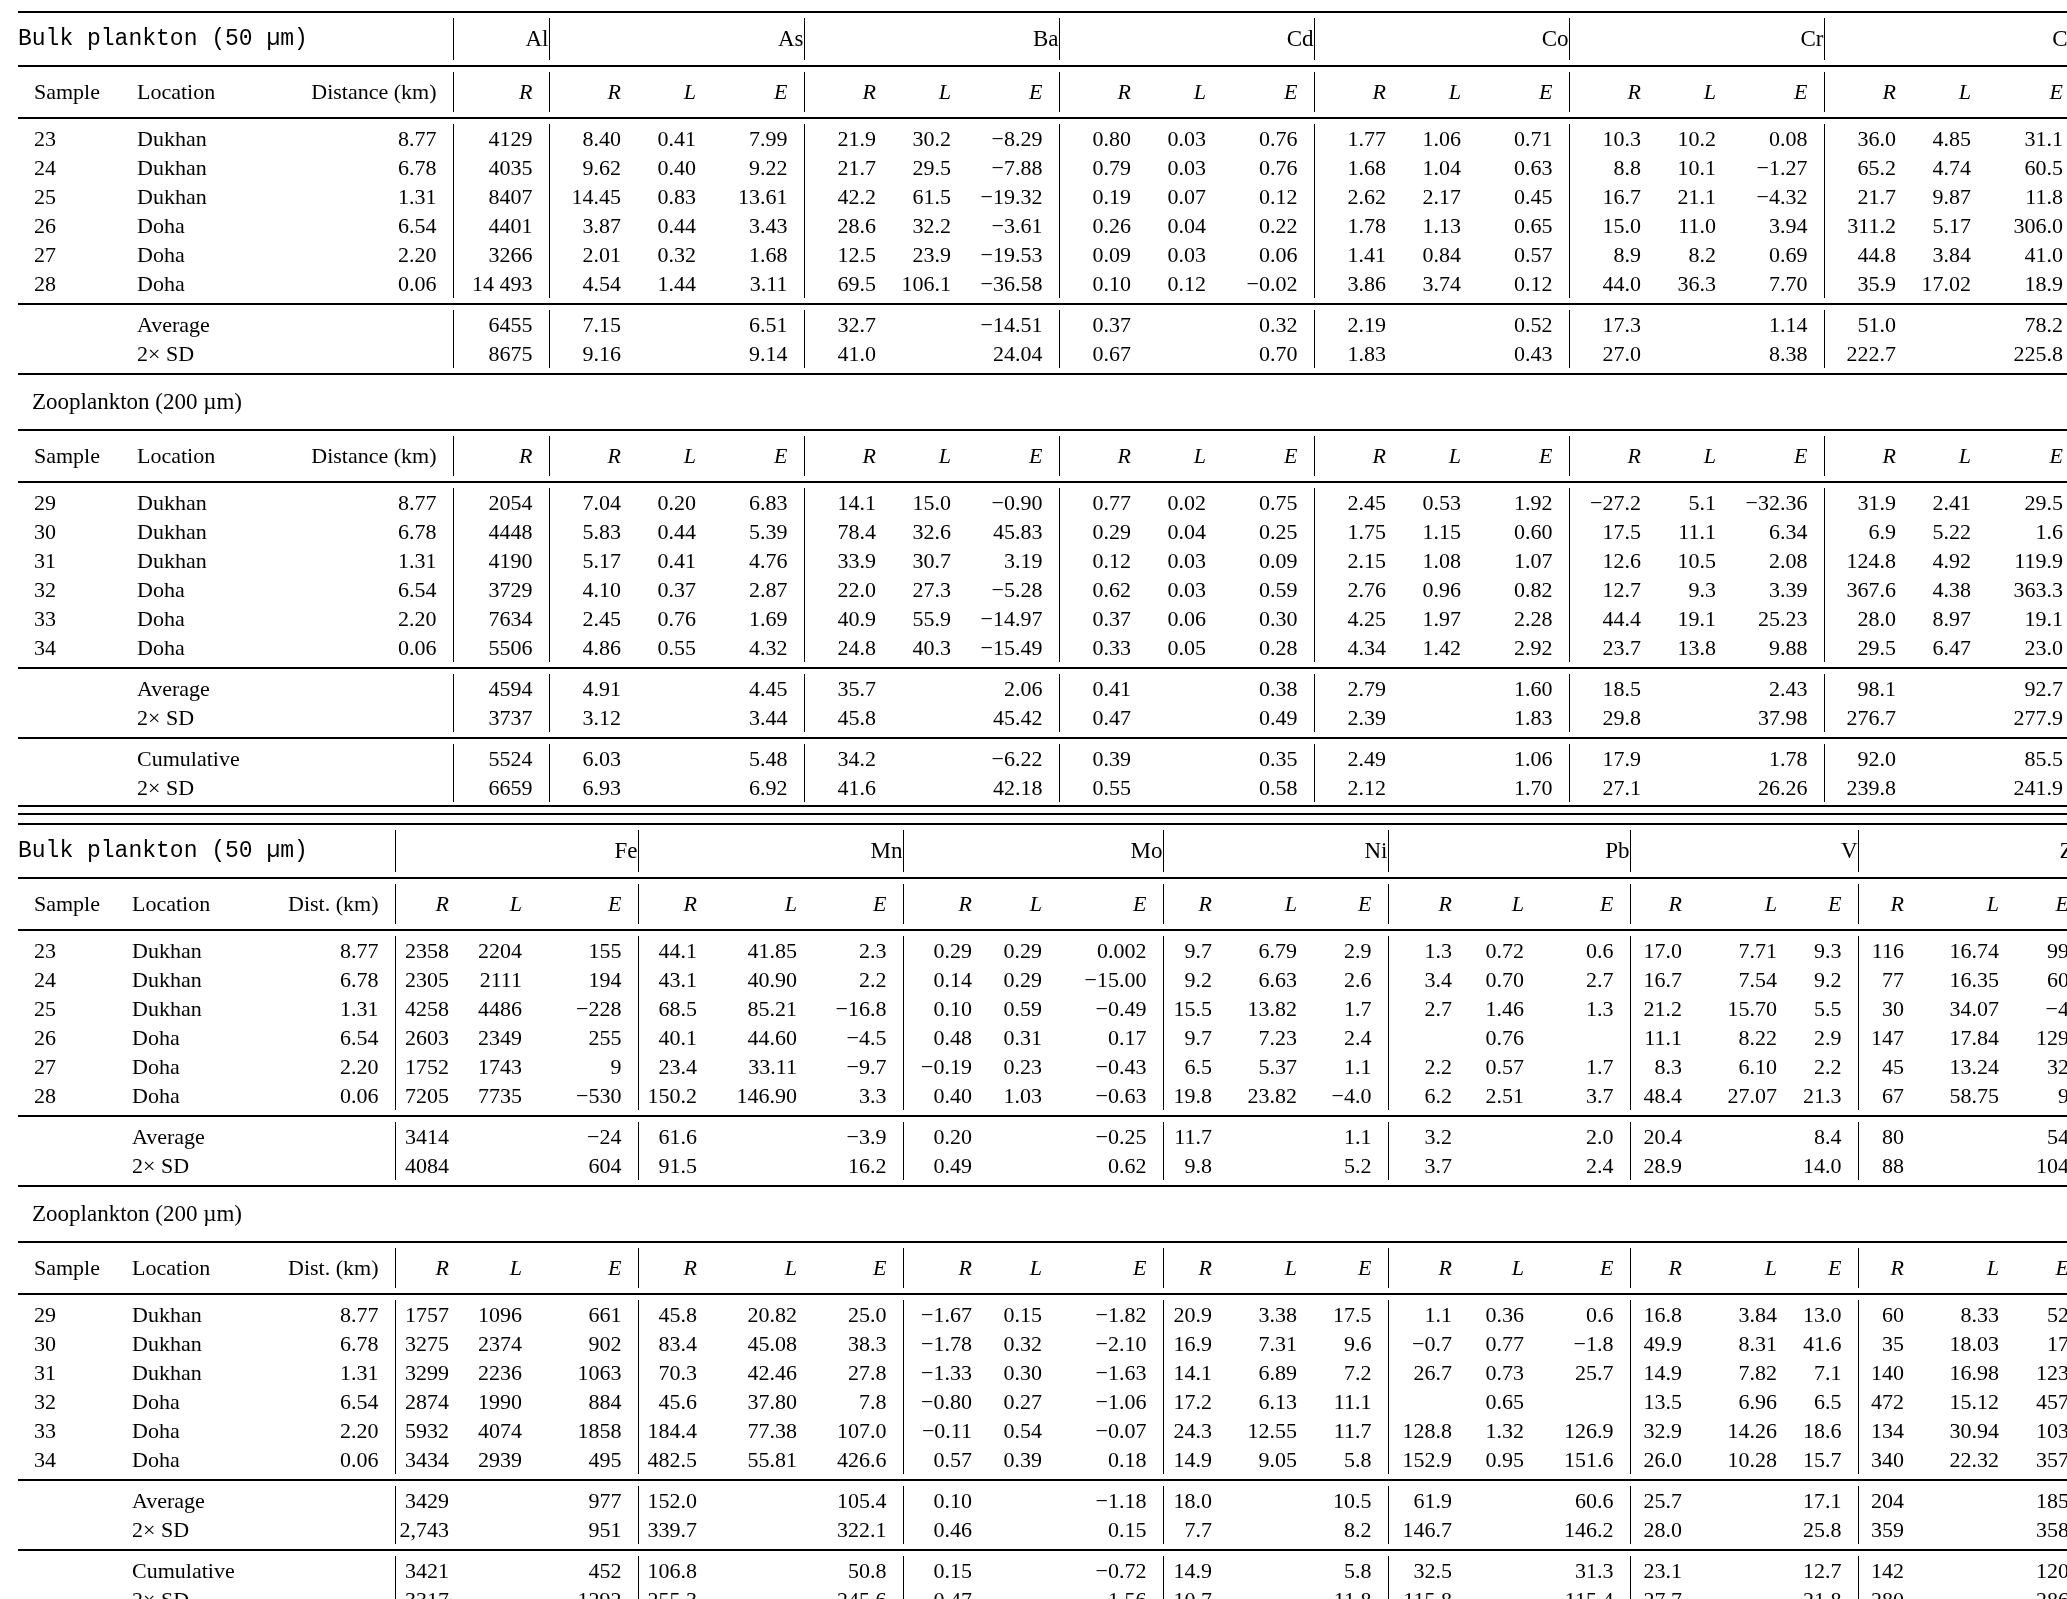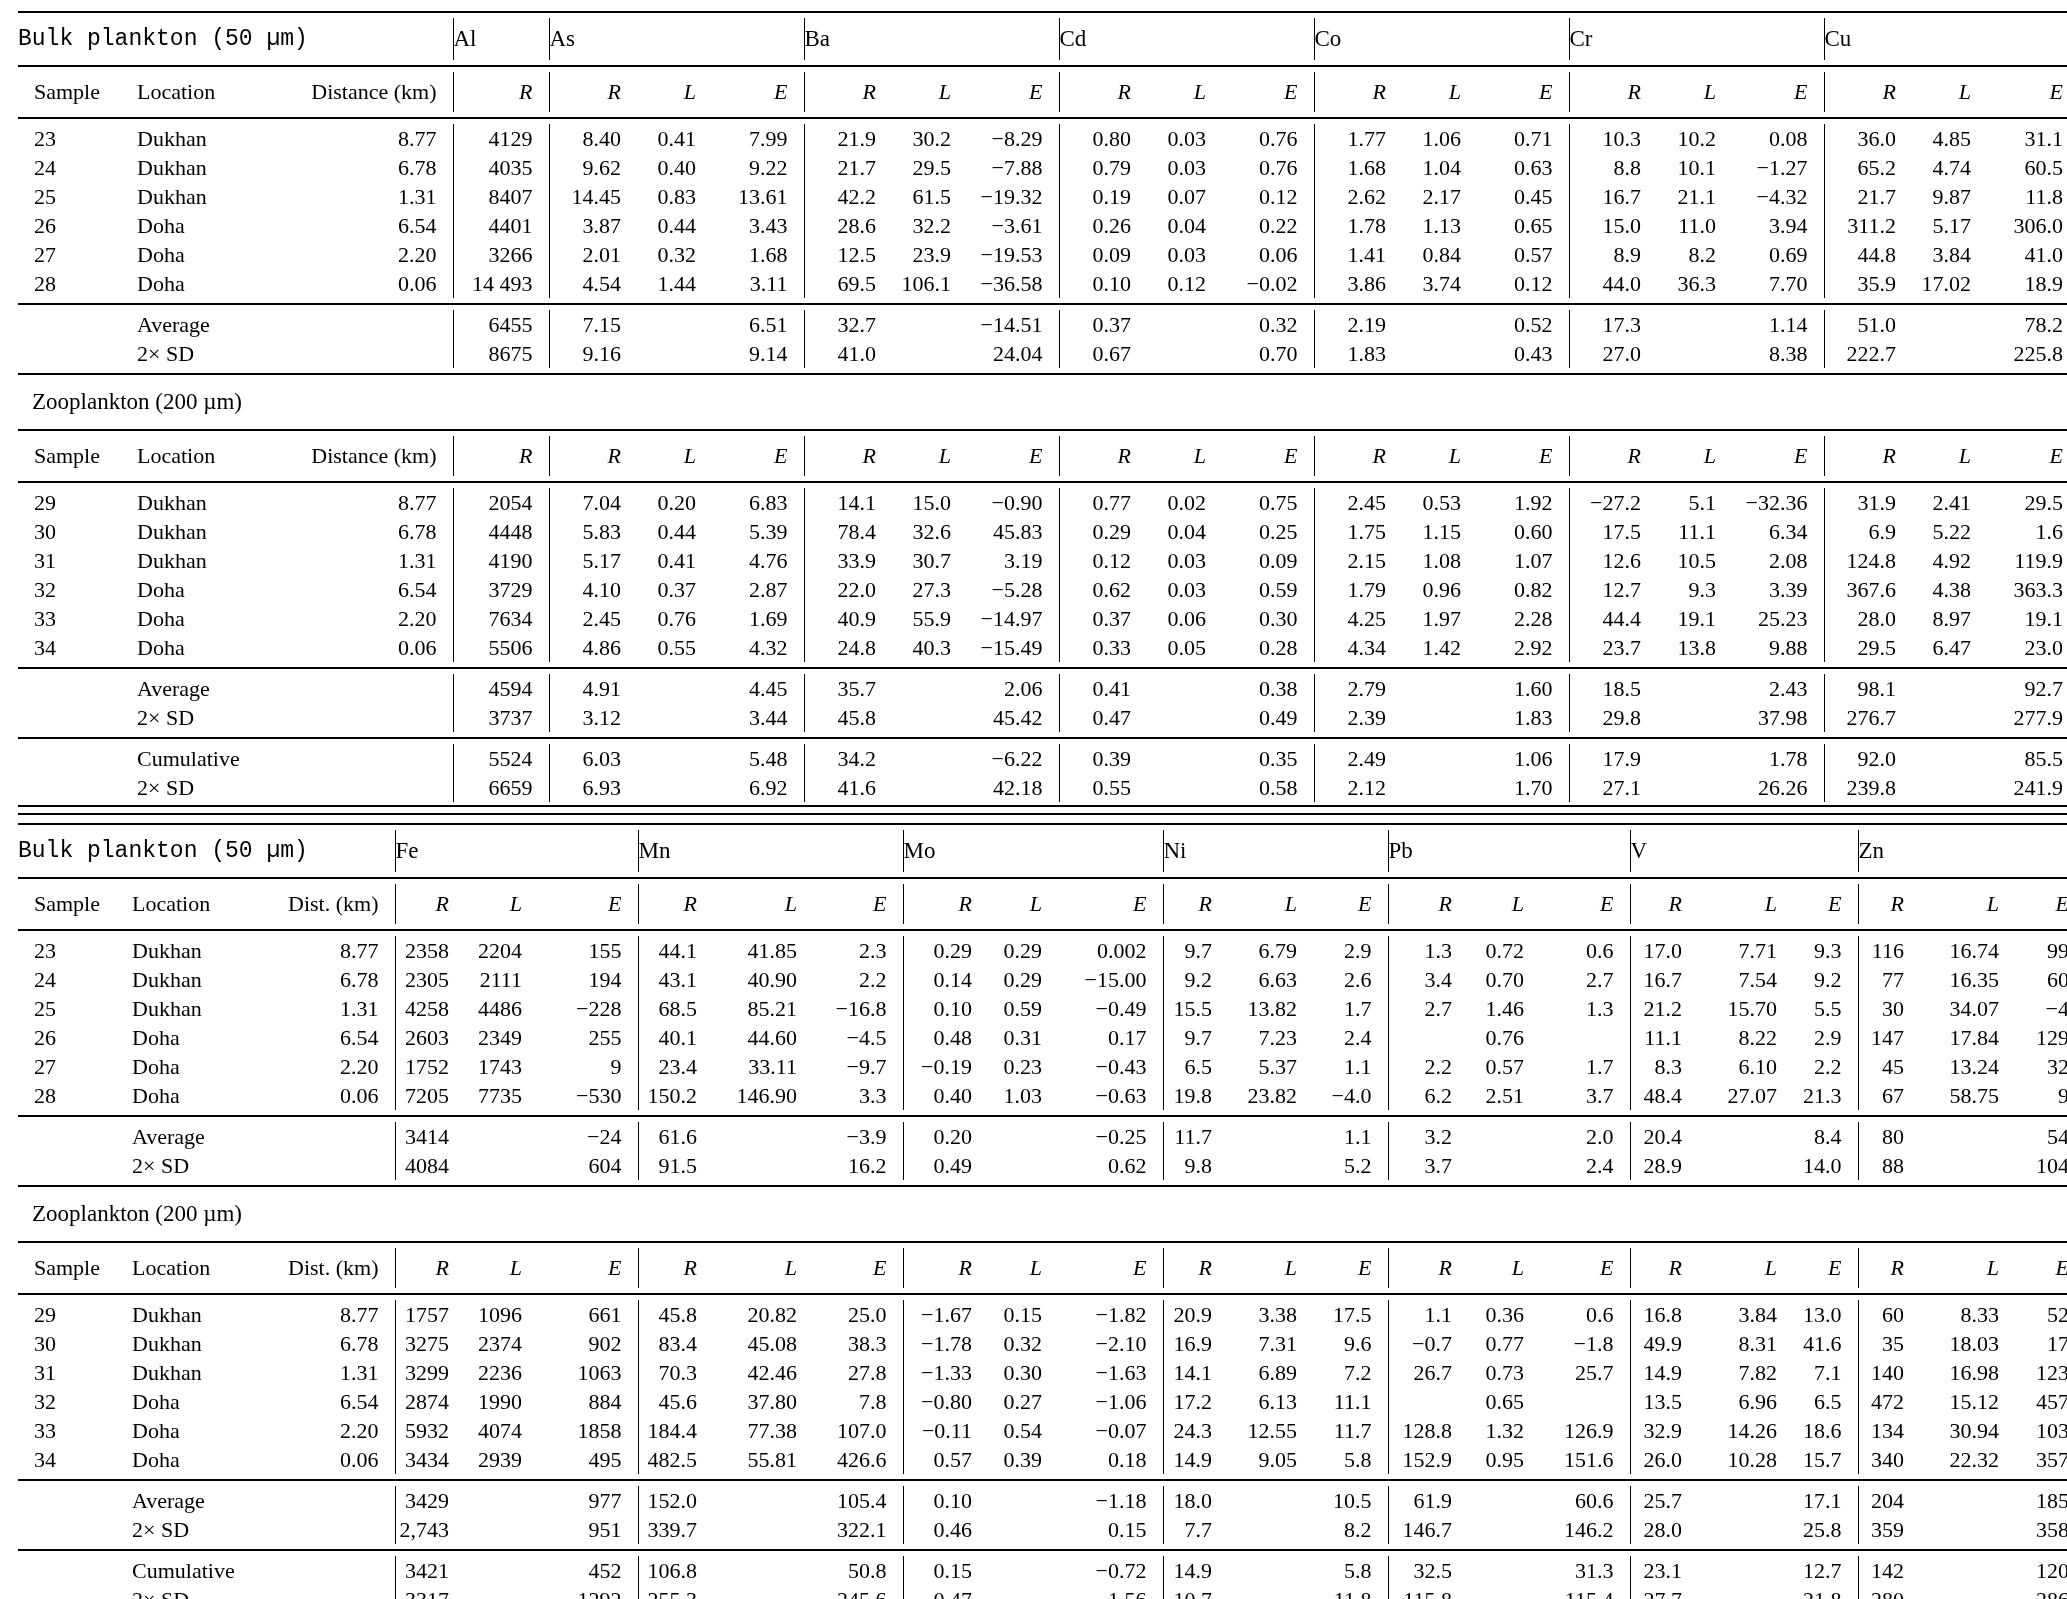--- a/index.html
+++ b/index.html
@@ -10,21 +10,21 @@
   .panel .num{text-align:right;padding-right:16px;}
   .panel .sample{padding-left:16px;}
   .panel .loc{padding-left:14px;}
   .sub{font-style:italic;}
   .gs{border-left:1.5px solid #000;}
   tr.data td{height:29px;}
   tr.ghead th{height:42px;font-size:23px;}
   tr.shead th{height:40px;}
   tr.stitle td{height:44px;font-size:23px;padding-left:14px;}
   .group-title{text-align:center;font-family:Liberation Mono, monospace;}
-  th.el{text-align:left;}
+  th.el{text-align:right;}
   tr.hr td{height:12px;background:linear-gradient(to bottom,rgba(0,0,0,0) 5px,#000 5px,#000 7px,rgba(0,0,0,0) 7px);}
   tr.hr2 td{height:16px;background:linear-gradient(to bottom,rgba(0,0,0,0) 3px,#000 3px,#000 5px,rgba(0,0,0,0) 5px,rgba(0,0,0,0) 11px,#000 11px,#000 13px,rgba(0,0,0,0) 13px);}
 </style>
 </head>
 <body>
 
 <div class="page">
   <table class="panel" id="panel1">
       <colgroup>
         <col style="width: 105px;">
@@ -404,21 +404,21 @@
           <td class="num gs">3729</td>
           <td class="num gs">4.10</td>
           <td class="num">0.37</td>
           <td class="num">2.87</td>
           <td class="num gs">22.0</td>
           <td class="num">27.3</td>
           <td class="num">−5.28</td>
           <td class="num gs">0.62</td>
           <td class="num">0.03</td>
           <td class="num">0.59</td>
-          <td class="num gs">1.79</td>
+          <td class="num gs">2.76</td>
           <td class="num">0.96</td>
           <td class="num">0.82</td>
           <td class="num gs">12.7</td>
           <td class="num">9.3</td>
           <td class="num">3.39</td>
           <td class="num gs">367.6</td>
           <td class="num">4.38</td>
           <td class="num">363.3</td>
         </tr>
         <tr class="data">

